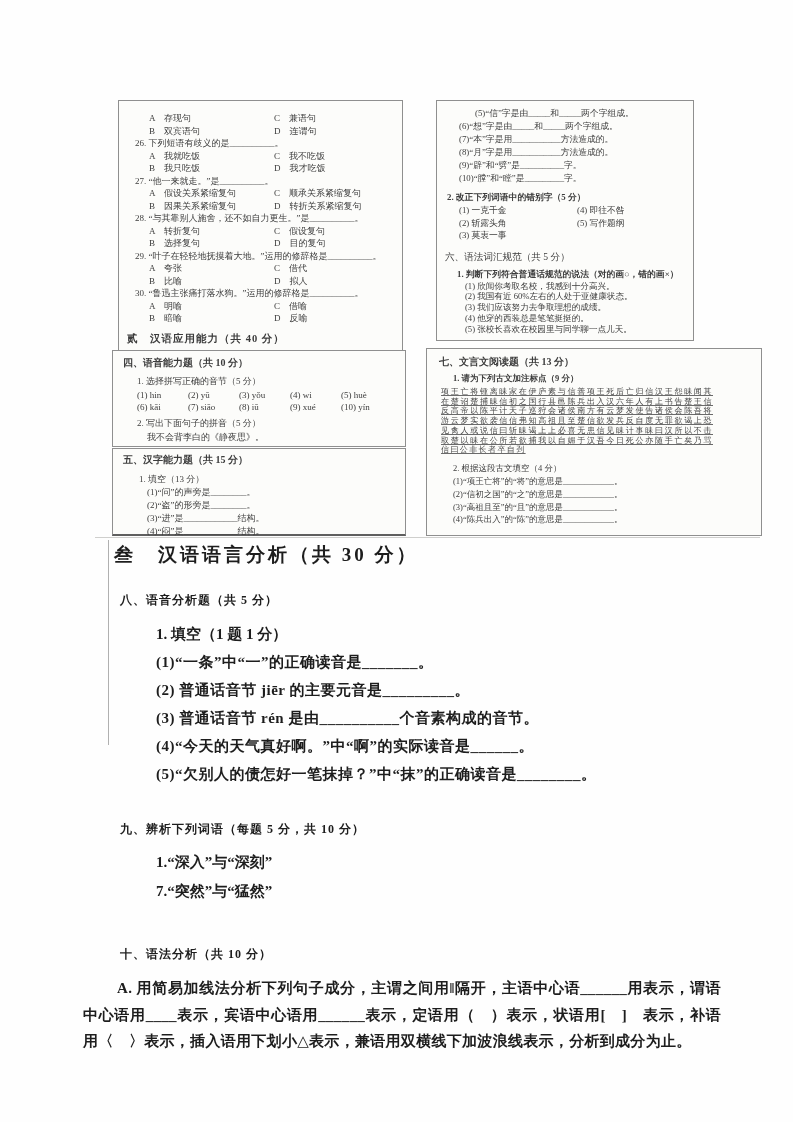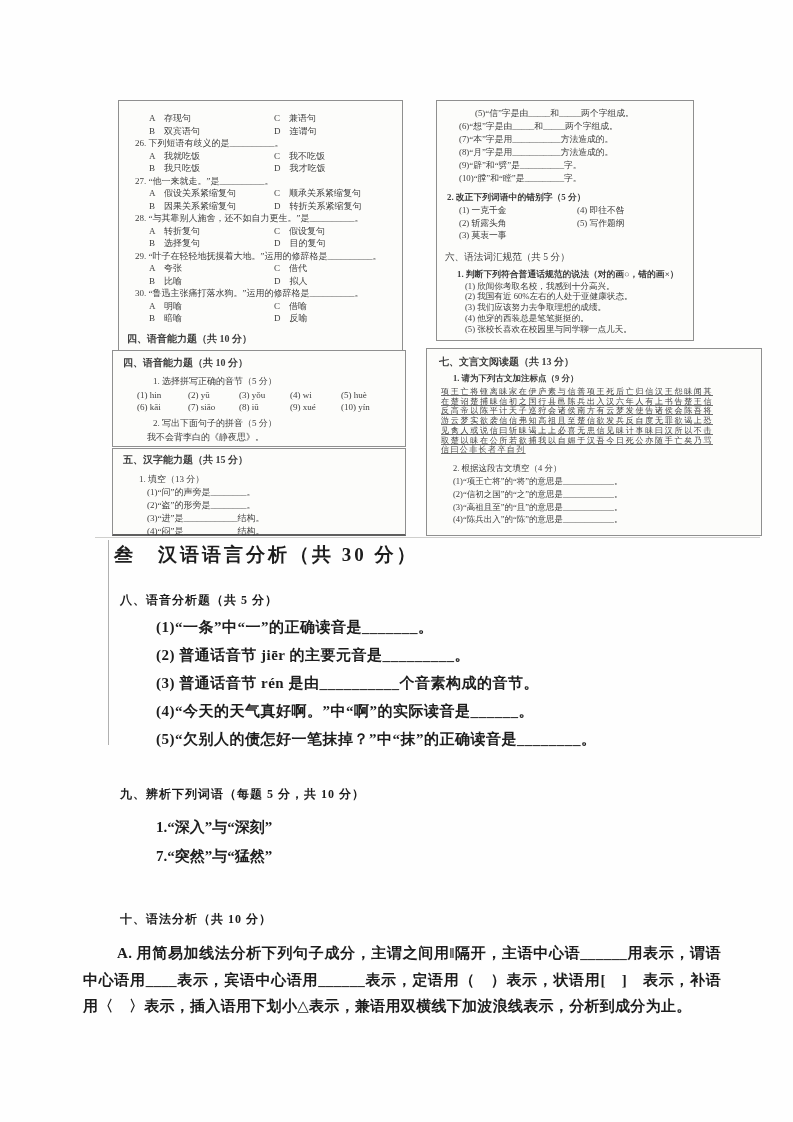--- a/index.html
+++ b/index.html
@@ -12,21 +12,21 @@
   .b1{left:118px;top:100px;width:283px;height:244px;font-size:9px;padding-top:11px;}
   .b1 .ln{height:12.5px;line-height:12.5px;white-space:nowrap;overflow:hidden;}
   .b1 .stem{padding-left:16px;}
   .b1 .optrow{display:flex;padding-left:30px;}
   .b1 .optrow .l{width:125px;flex:0 0 auto;}
   .b1 .part2{font-weight:bold;font-size:10.5px;margin:7px 0 0 8px;letter-spacing:1px;}
   .b1 .sec4f{font-weight:bold;font-size:10px;margin:7px 0 0 8px;}
   
   .b2{left:112px;top:350px;width:292px;height:95px;font-size:9px;}
   .b2 .title{font-weight:bold;font-size:10px;margin:5px 0 0 10px;}
-  .b2 .item{margin:5px 0 0 40px;}
+  .b2 .item{margin:5px 0 0 24px;}
   .b2 .pyrow{display:flex;margin:2px 0 0 24px;}
   .b2 .pyrow span{width:51px;flex:0 0 auto;}
   .b2 .sentence{margin:1px 0 0 34px;}
   .b2 .footer{font-weight:bold;font-size:10px;margin:7px 0 0 6px;}
   
   .b3{left:112px;top:448px;width:292px;height:85px;font-size:9px;border-bottom:2px solid #5f5f5f;}
   .b3 .title{font-weight:bold;font-size:10px;margin:4px 0 0 10px;}
   .b3 .item{margin:6px 0 0 26px;}
   .b3 .bl{margin-left:34px;height:13px;line-height:13px;}
   
@@ -122,20 +122,21 @@
     <div class="ln stem">30. “鲁迅主张痛打落水狗。”运用的修辞格是__________。</div>
     <div class="ln optrow">
       <span class="l">A　明喻</span>
       <span>C　借喻</span>
     </div>
     <div class="ln optrow">
       <span class="l">B　暗喻</span>
       <span>D　反喻</span>
     </div>
 
+    <div class="part2">贰　汉语应用能力（共 40 分）</div>
     <div class="sec4f">四、语音能力题（共 10 分）</div>
   </div>
 
   <div class="scanbox b2">
     <div class="title">四、语音能力题（共 10 分）</div>
     <div class="item">1. 选择拼写正确的音节（5 分）</div>
     <div class="pyrow">
       <span>(1) hin</span>
       <span>(2) yū</span>
       <span>(3) yǒu</span>
@@ -202,20 +203,21 @@
     <div class="qa">(3)“高祖且至”的“且”的意思是____________。</div>
     <div class="qa">(4)“陈兵出入”的“陈”的意思是____________。</div>
   </div>
 
   <div class="hline"></div>
   <div class="vrule"></div>
 
   <div class="bottom">
     <div class="t-part">叁　汉语语言分析（共 30 分）</div>
     <div class="t-sec s8">八、语音分析题（共 5 分）</div>
+    <div class="fill-title">1. 填空（1 题 1 分）</div>
     <div class="fitem">(1)“一条”中“一”的正确读音是_______。</div>
     <div class="fitem">(2) 普通话音节 jiēr 的主要元音是_________。</div>
     <div class="fitem">(3) 普通话音节 rén 是由__________个音素构成的音节。</div>
     <div class="fitem">(4)“今天的天气真好啊。”中“啊”的实际读音是______。</div>
     <div class="fitem">(5)“欠别人的债怎好一笔抹掉？”中“抹”的正确读音是________。</div>
     <div class="t-sec s9">九、辨析下列词语（每题 5 分，共 10 分）</div>
     <div class="witem first">1.“深入”与“深刻”</div>
     <div class="witem">7.“突然”与“猛然”</div>
     <div class="t-sec s10">十、语法分析（共 10 分）</div>
     <div class="para">A. 用简易加线法分析下列句子成分，主谓之间用‖隔开，主语中心语______用表示，谓语中心语用____表示，宾语中心语用______表示，定语用（　）表示，状语用[　]　表示，补语用〈　〉表示，插入语用下划小△表示，兼语用双横线下加波浪线表示，分析到成分为止。</div>

